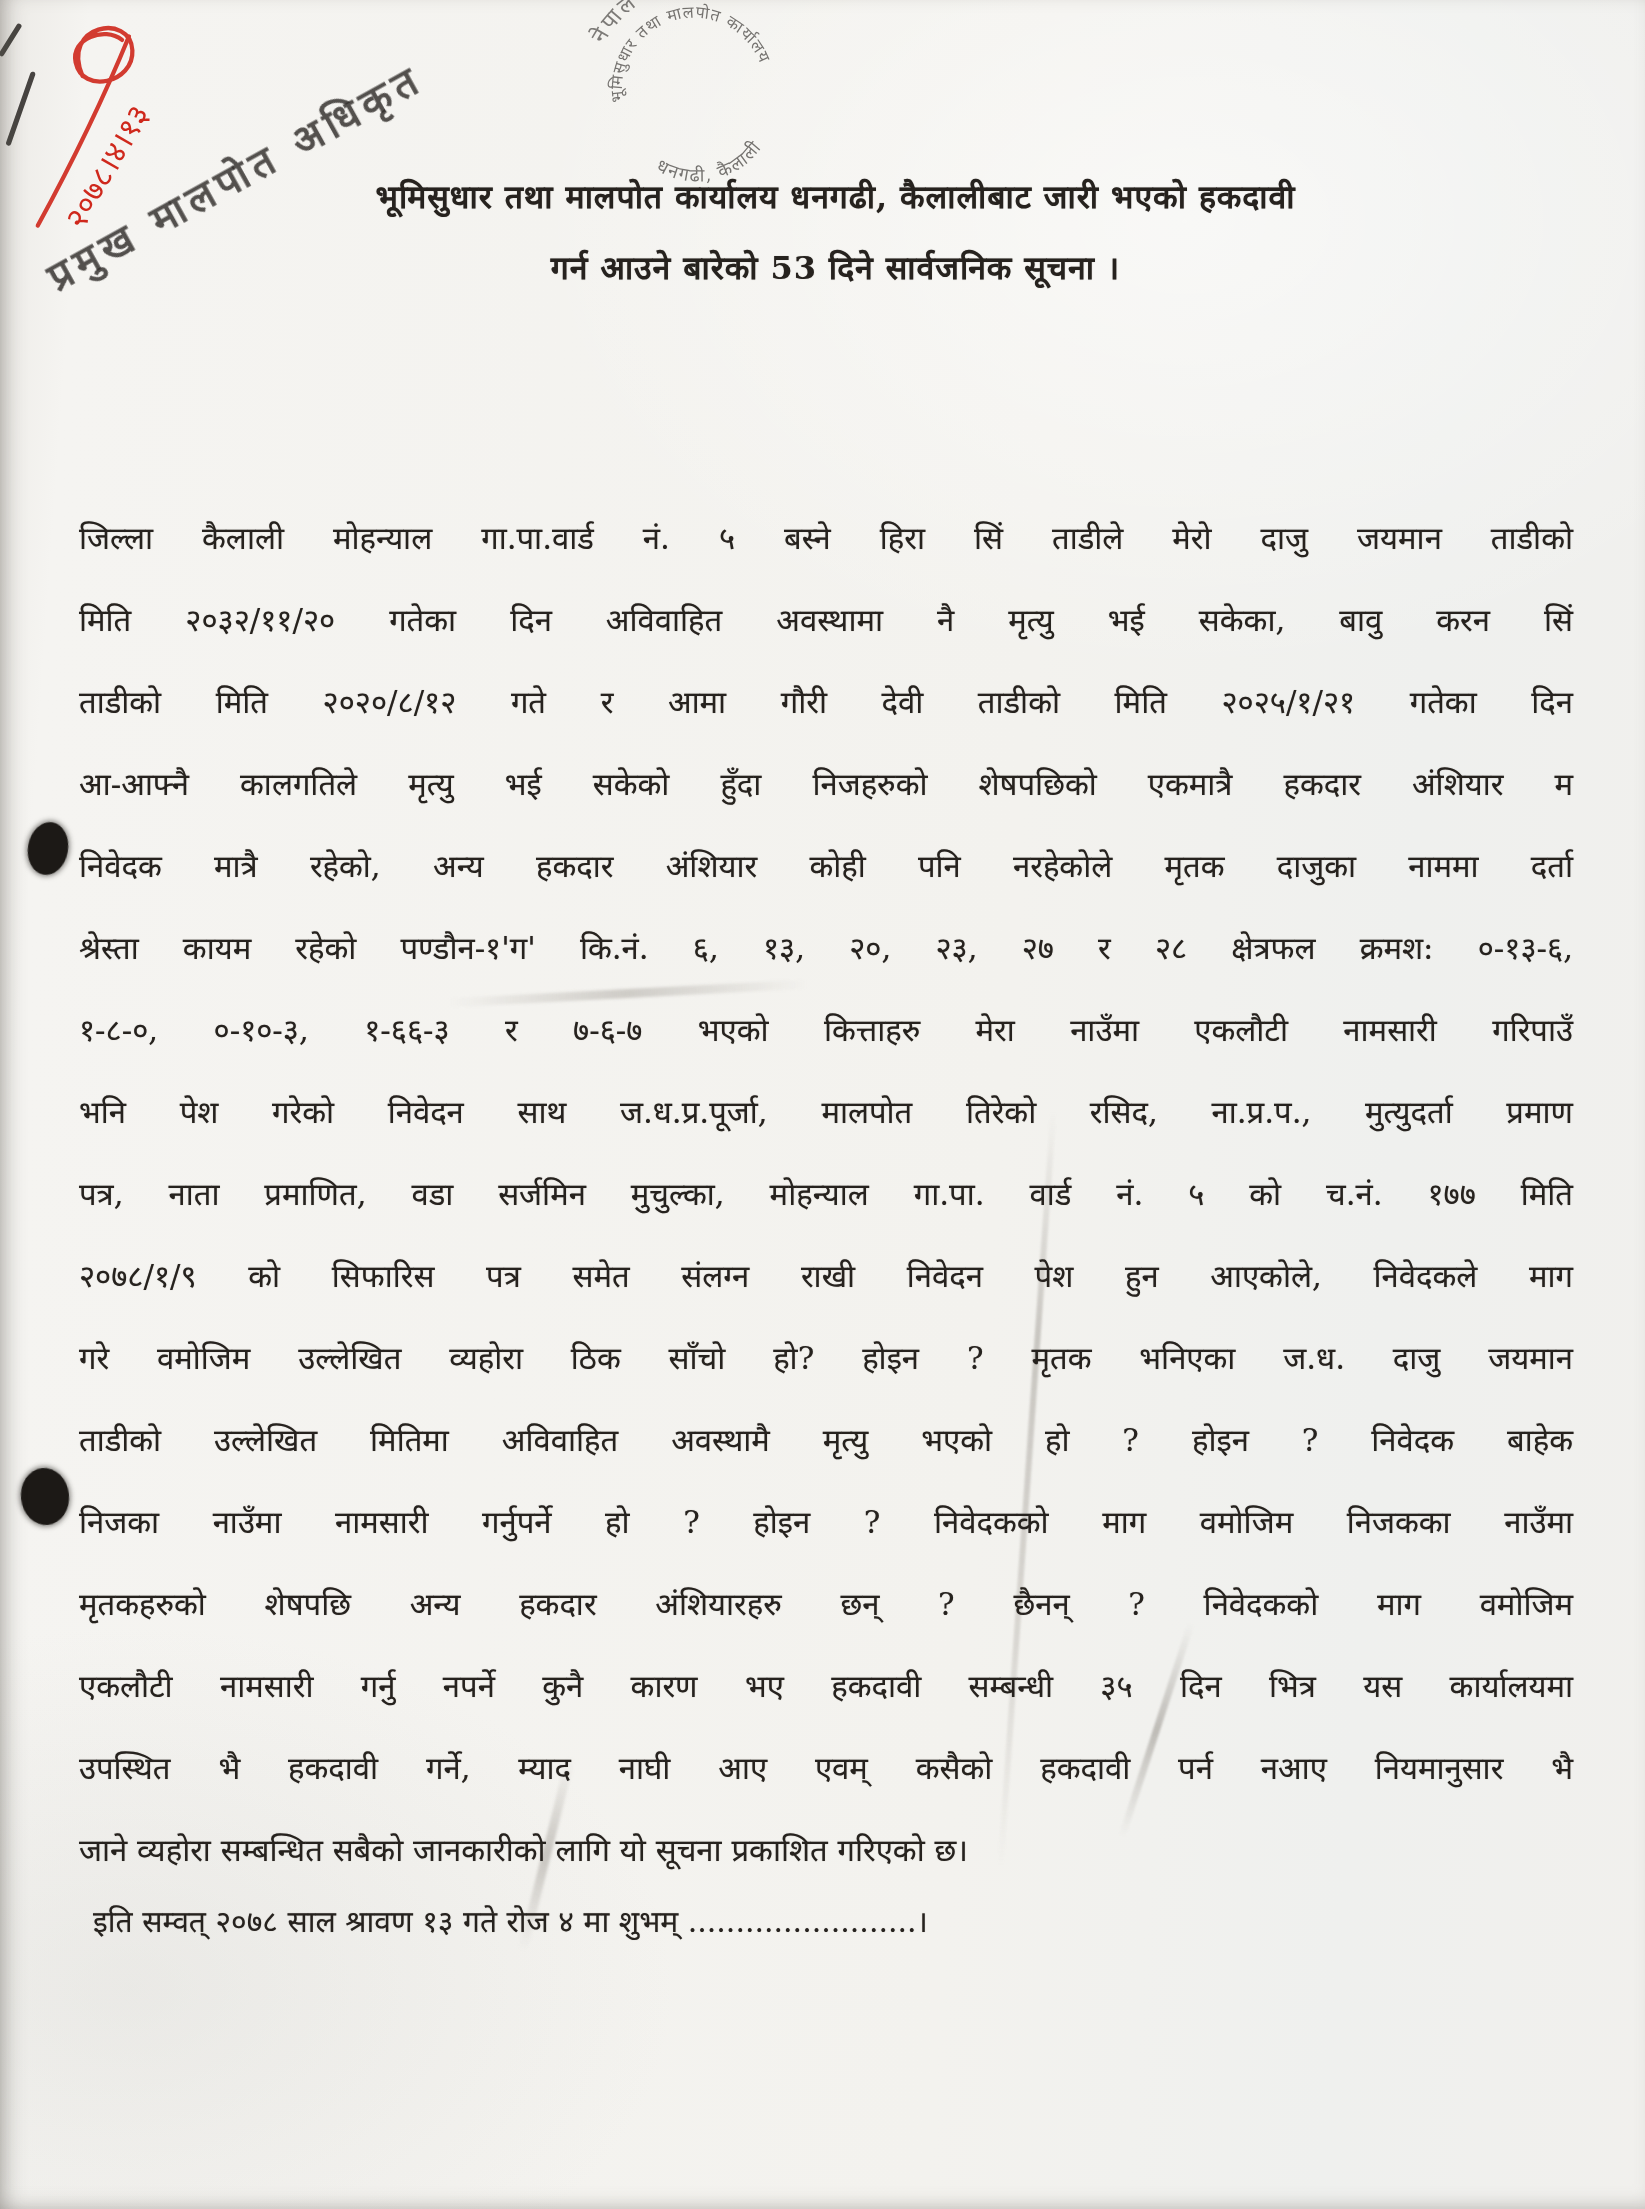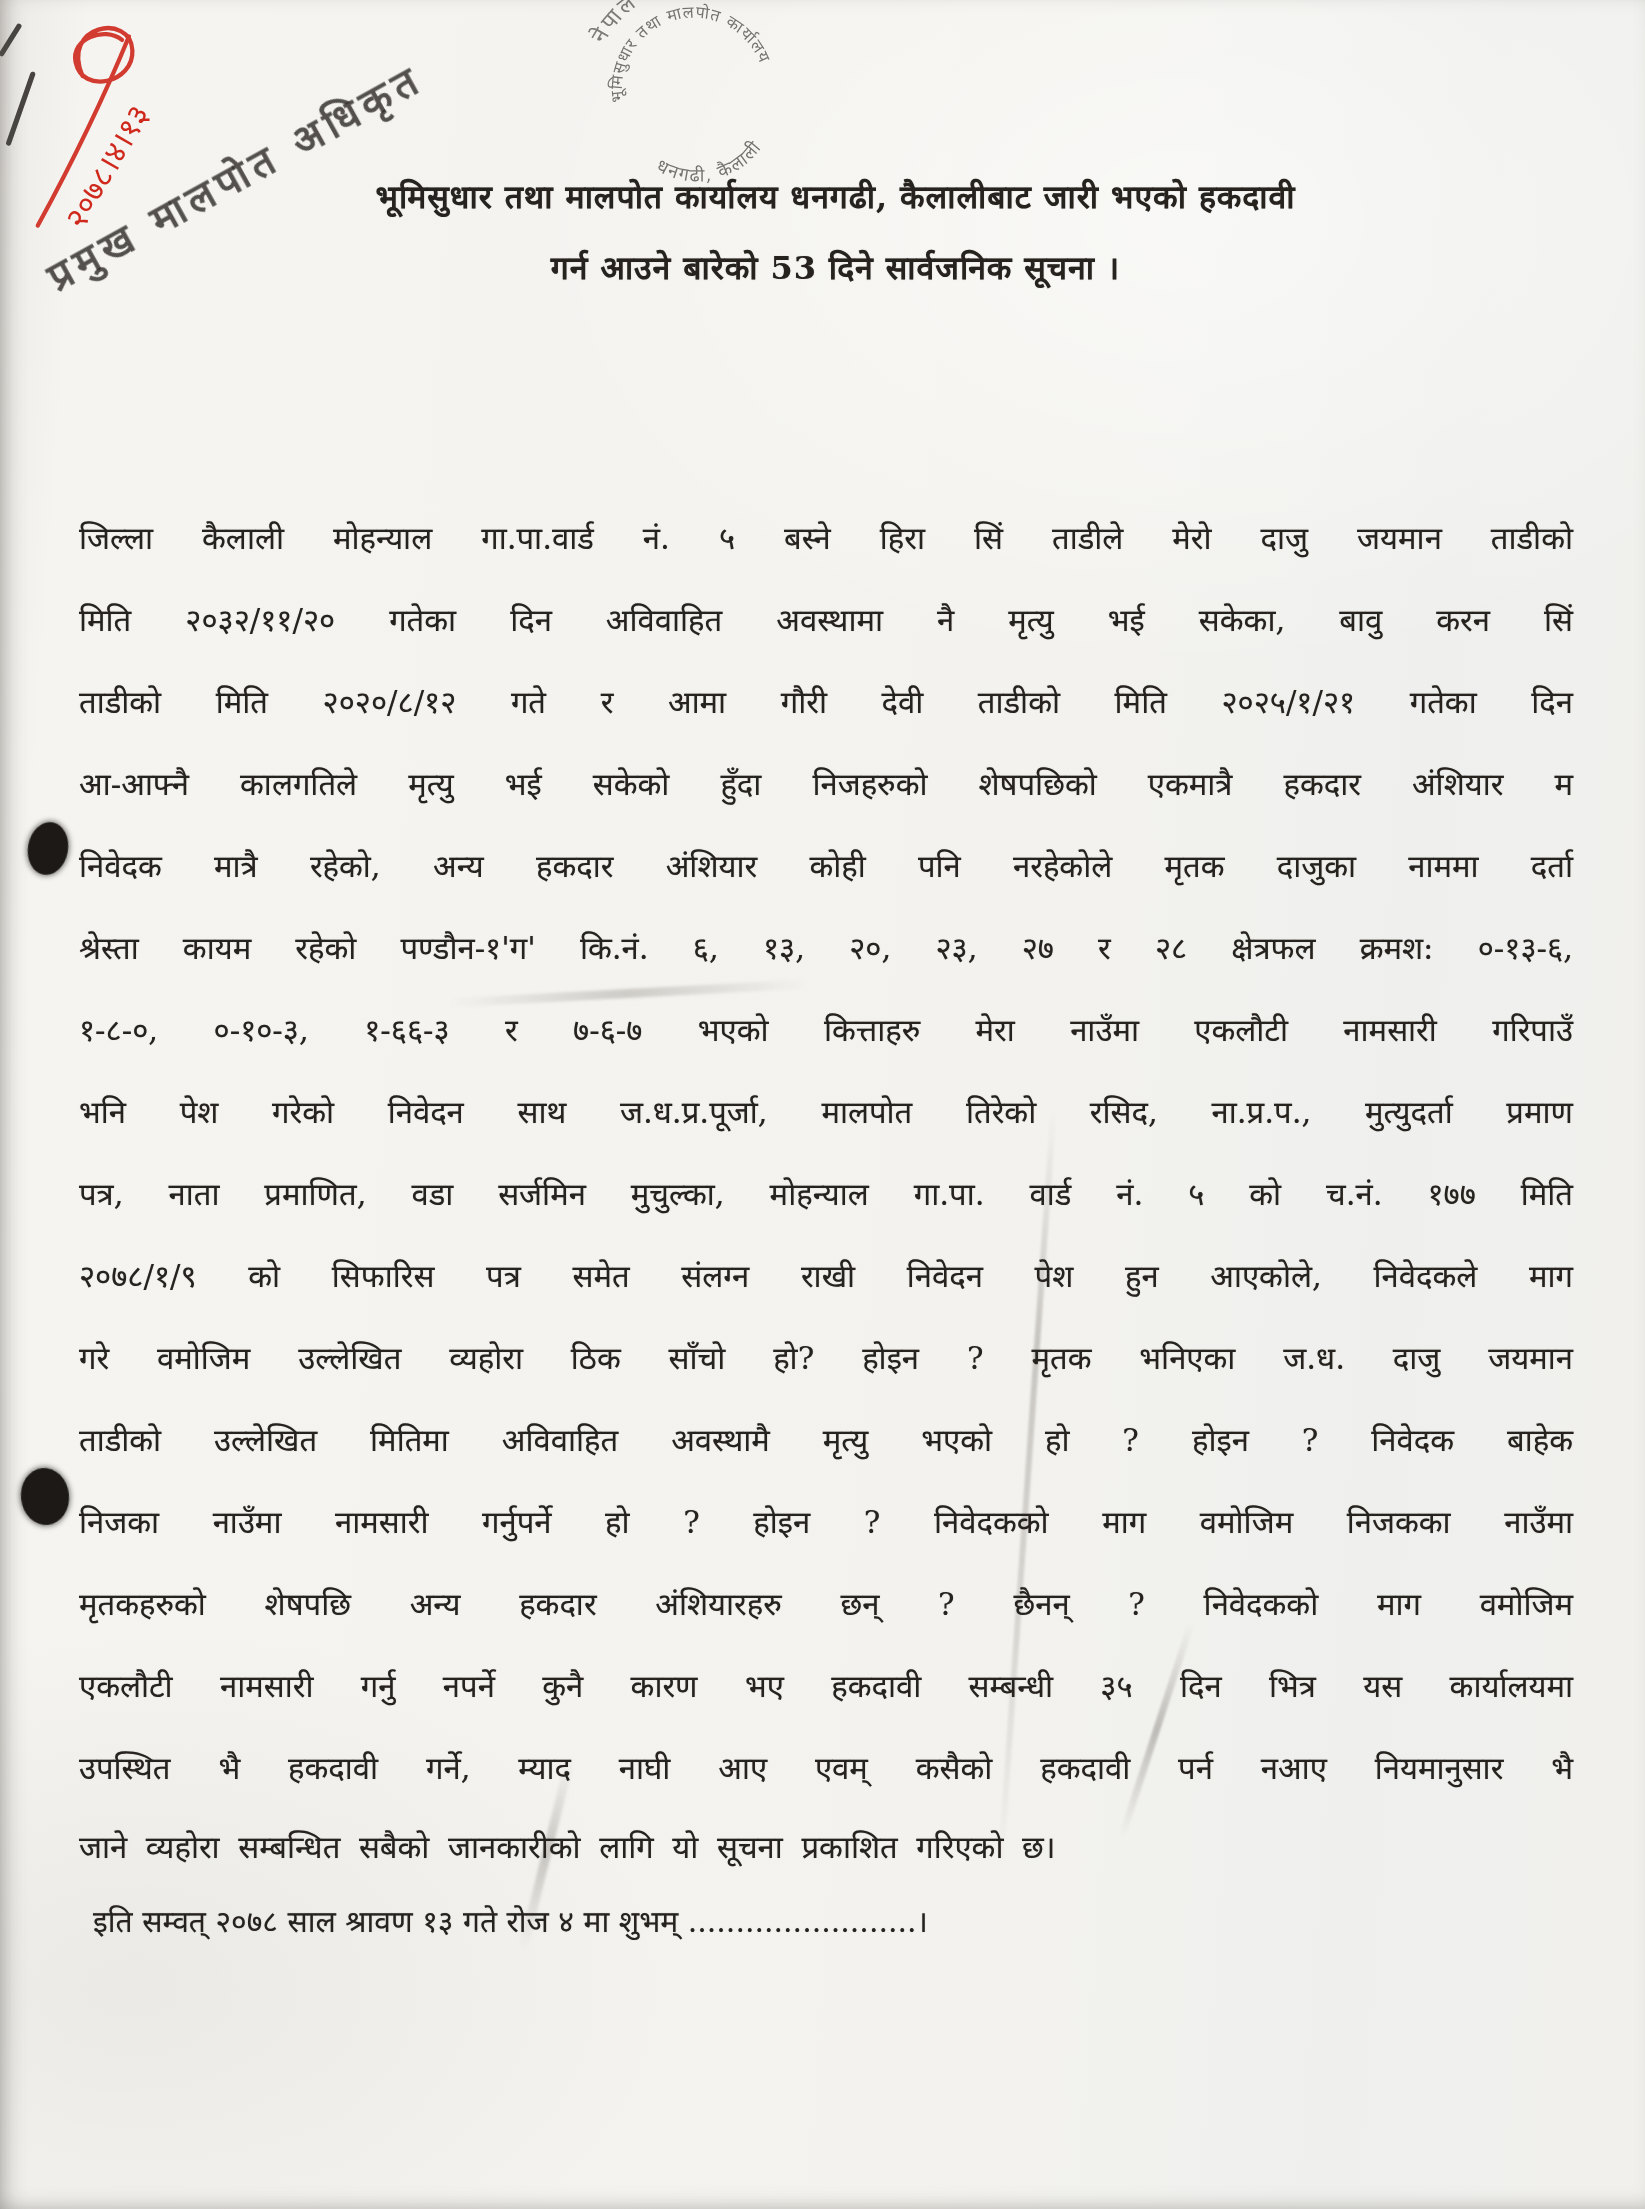--- a/index.html
+++ b/index.html
@@ -15,21 +15,21 @@
   .ink { text-shadow:0 0 0.9px rgba(40,35,30,.4); }
   
   .title-block { position:absolute; left:103px; right:77px; top:162px; text-align:center; }
   .title-line { font-size:32px; font-weight:700; line-height:71px; letter-spacing:0.9px; }
   
   .body-block { position:absolute; left:79px; right:72px; top:497px; }
   .body-line {
     font-size:31px; line-height:82px; height:82px; white-space:nowrap;
     text-align:justify; text-align-last:justify; overflow:visible;
   }
-  .body-line:last-child { text-align-last:left;font-family:Liberation Mono, monospace; }
+  .body-line:last-child { text-align-last:left; }
   .closing-line { position:absolute; left:93px; top:1881px; font-size:30px; line-height:82px; }
   
   .officer-stamp {
     position:absolute; left:50px; top:251px;
     transform-origin:left center; transform:rotate(-29deg);
     font-size:40px; font-weight:700; letter-spacing:6px; white-space:nowrap;
     color:rgba(48,44,41,.82); filter:blur(0.6px);
   }
   
   .seal { position:absolute; left:551px; top:-33px; opacity:.8; filter:blur(0.5px); }

